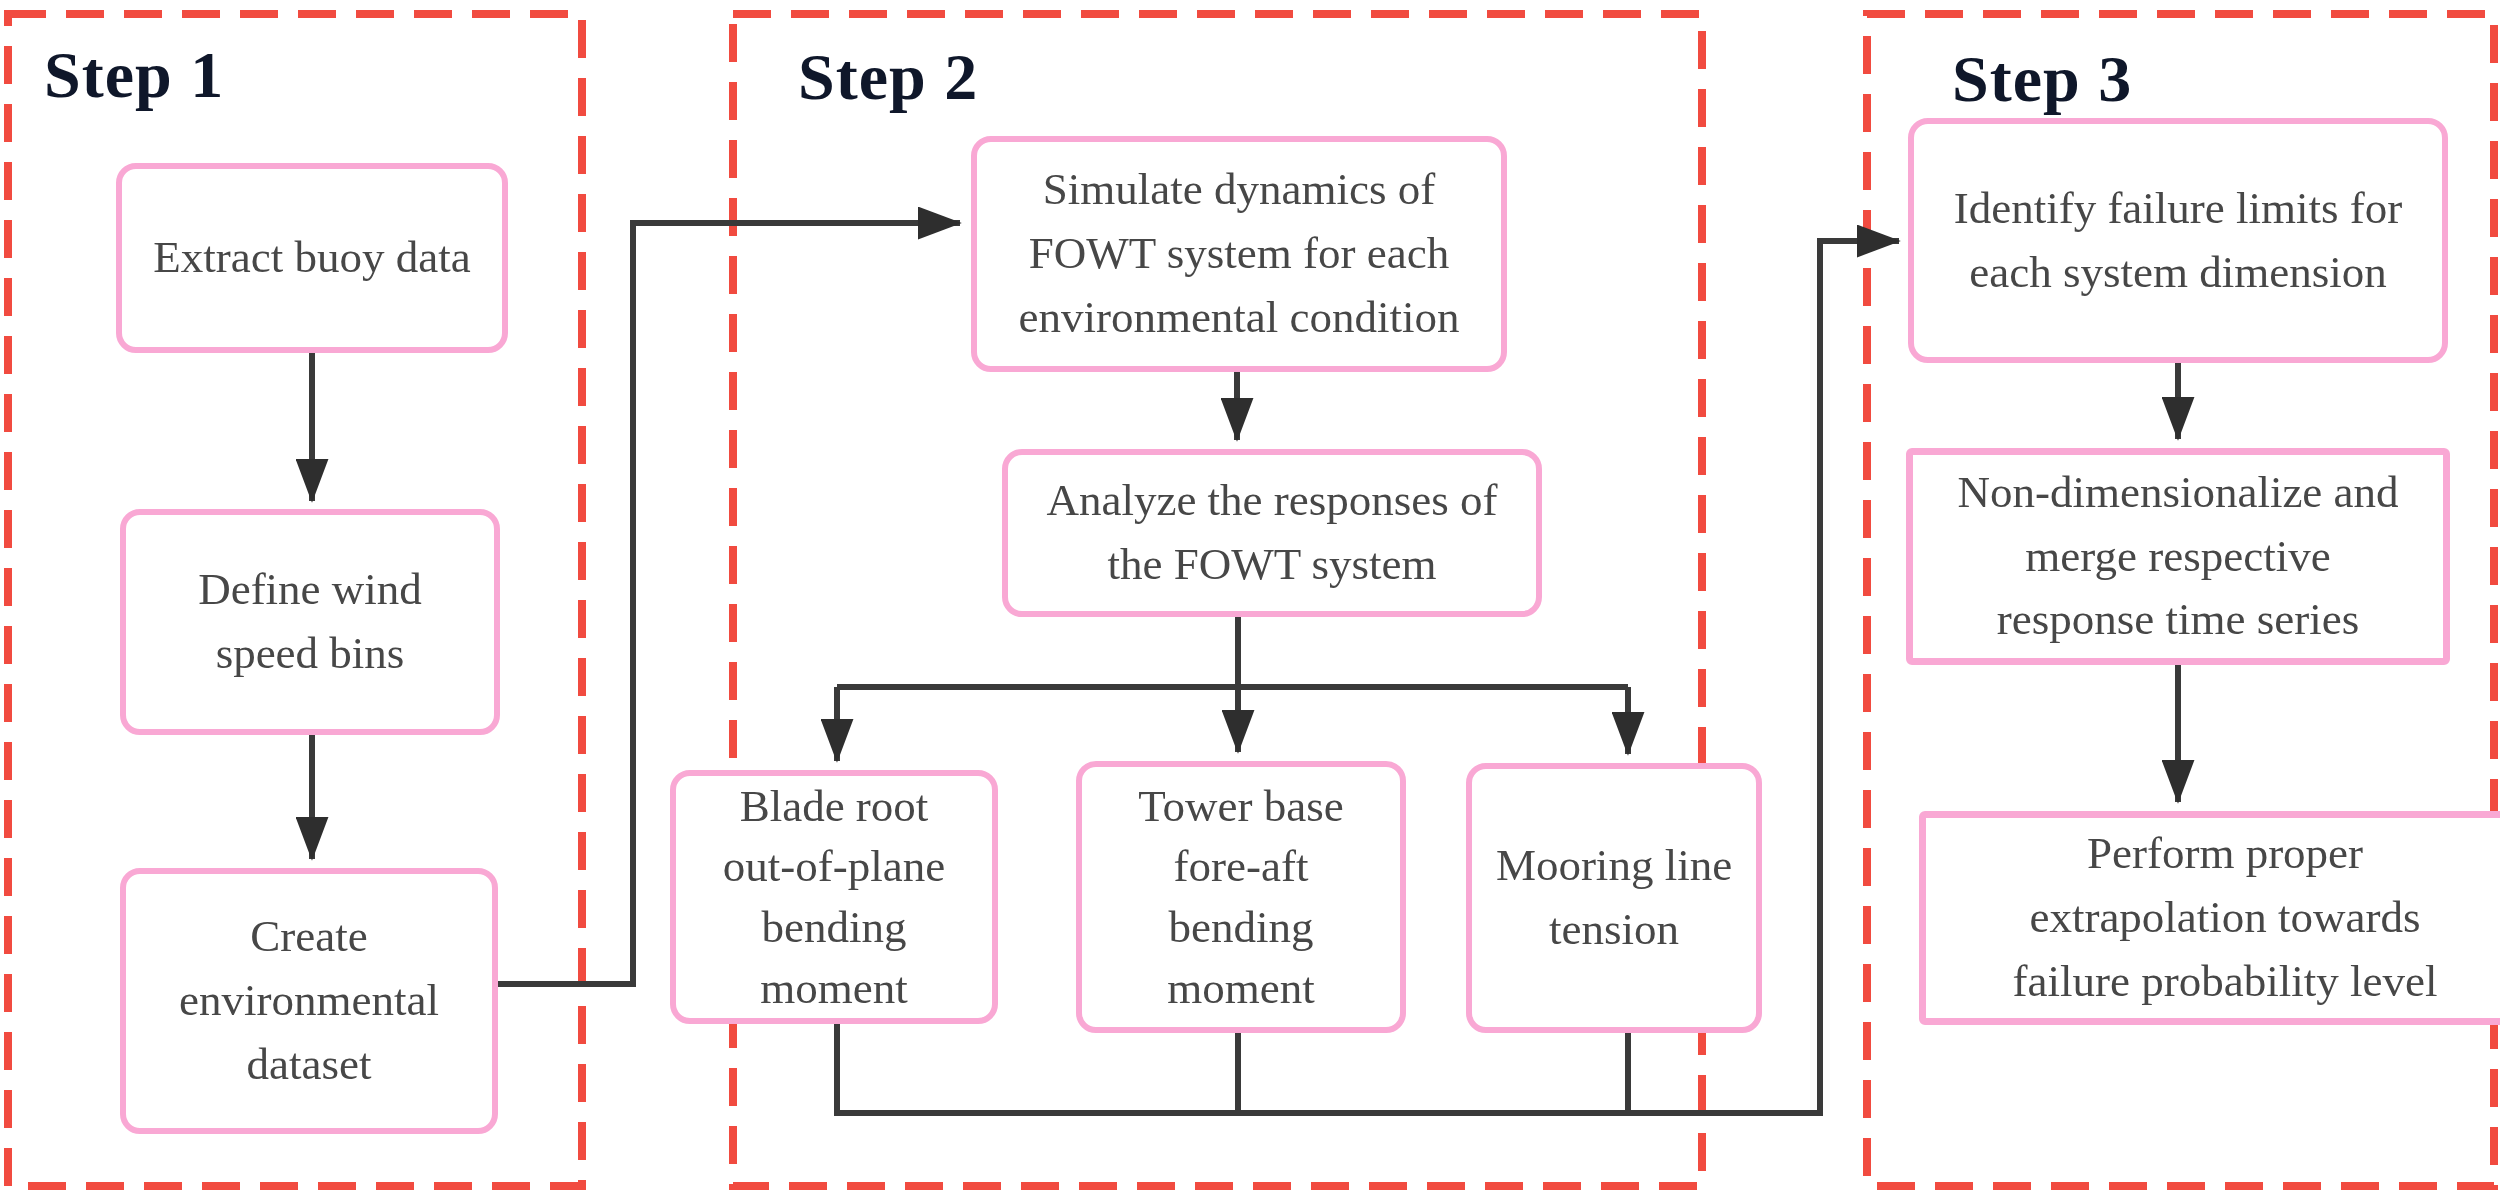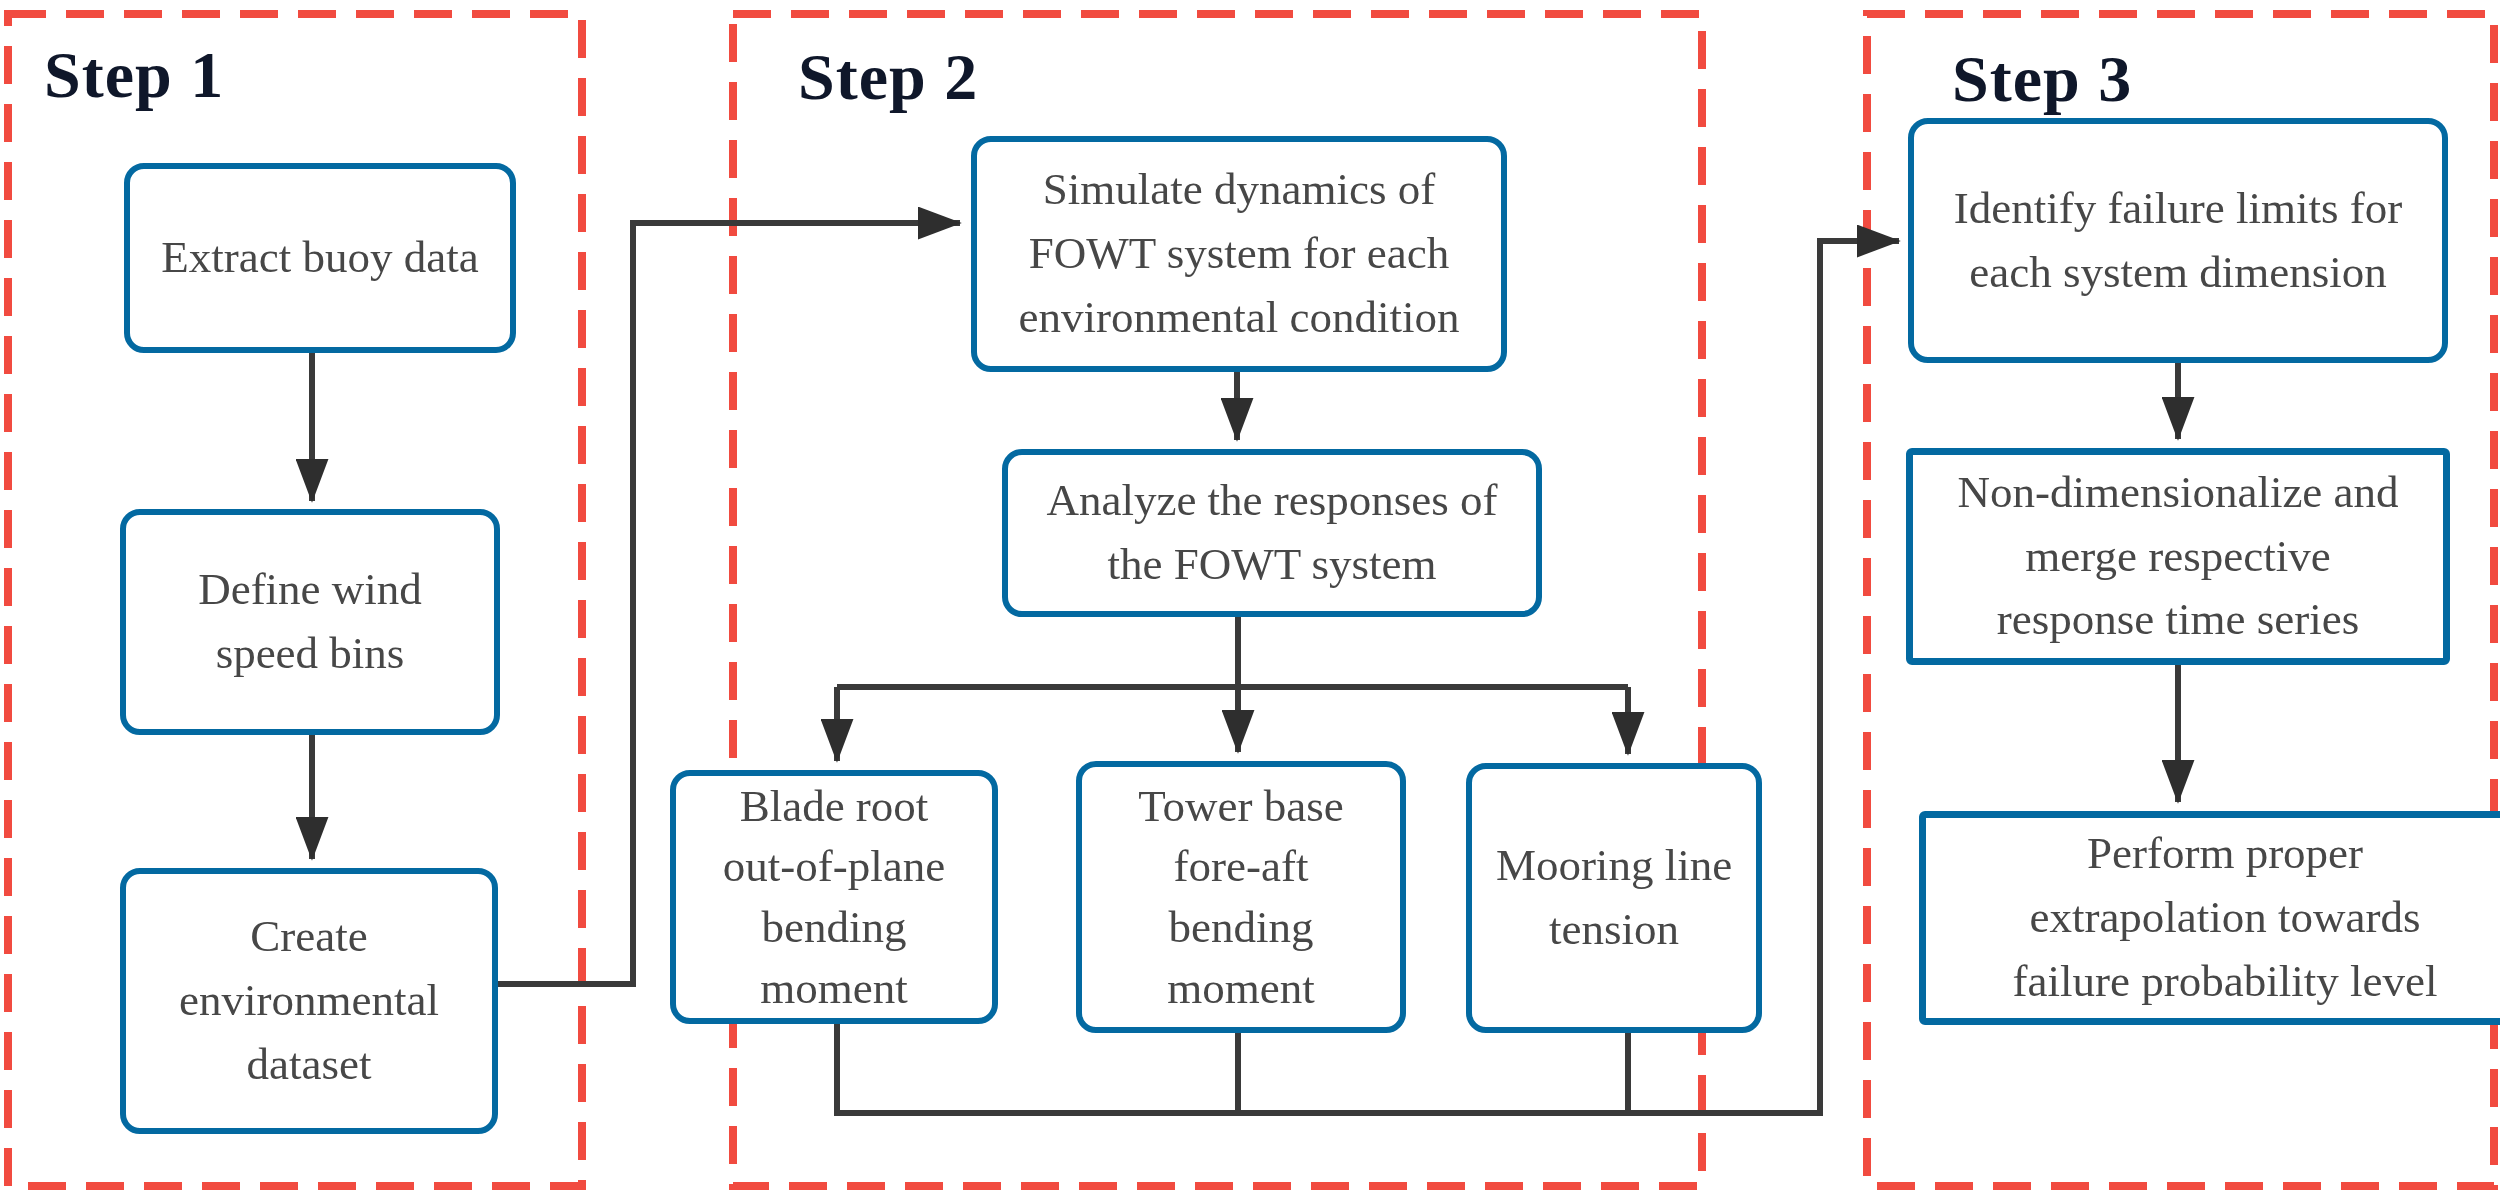--- a/index.html
+++ b/index.html
@@ -28,21 +28,21 @@
     font-size: 66px;
     line-height: 1.0;
     color: #0f172a;
     letter-spacing: 1px;
     white-space: nowrap;
   }
   .node {
     position: absolute;
     box-sizing: border-box;
     background: #ffffff;
-    border: 6px solid #0369a1;
+    border: 6px solid #f9a8d4;
     border-radius: 20px;
     display: flex;
     align-items: center;
     justify-content: center;
     text-align: center;
   }
   .node.sharp {
     border-radius: 6px;
     border-width: 7px;
   }
@@ -91,21 +91,21 @@
 
       <path d="M2178 363 V439" marker-end="url(#arrow)"></path>
       <path d="M2178 665 V802" marker-end="url(#arrow)"></path>
     </g>
   </svg>
 
   <div class="step-label" style="left:44px;  top:42px;">Step 1</div>
   <div class="step-label" style="left:798px; top:44px;">Step 2</div>
   <div class="step-label" style="left:1952px;top:46px;text-align:right;">Step 3</div>
 
-  <div class="node" style="left:124px; top:163px; width:392px; height:190px;">
+  <div class="node" style="left:116px; top:163px; width:392px; height:190px;">
     <span class="node-text">Extract buoy data</span>
   </div>
   <div class="node" style="left:120px; top:509px; width:380px; height:226px;">
     <span class="node-text">Define wind
 speed bins</span>
   </div>
   <div class="node" style="left:120px; top:868px; width:378px; height:266px;">
     <span class="node-text">Create
 environmental
 dataset</span>

